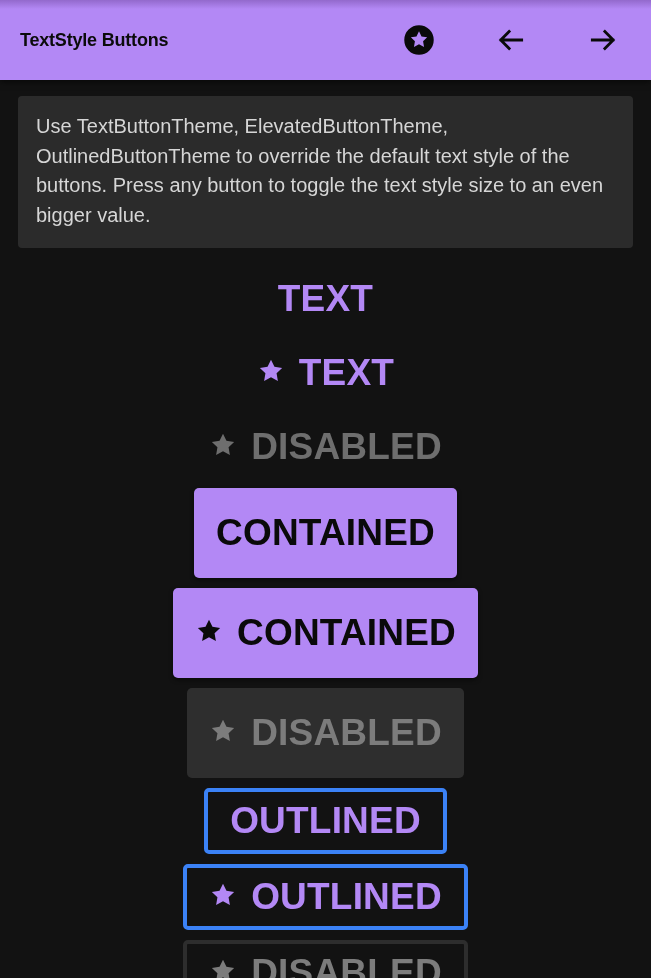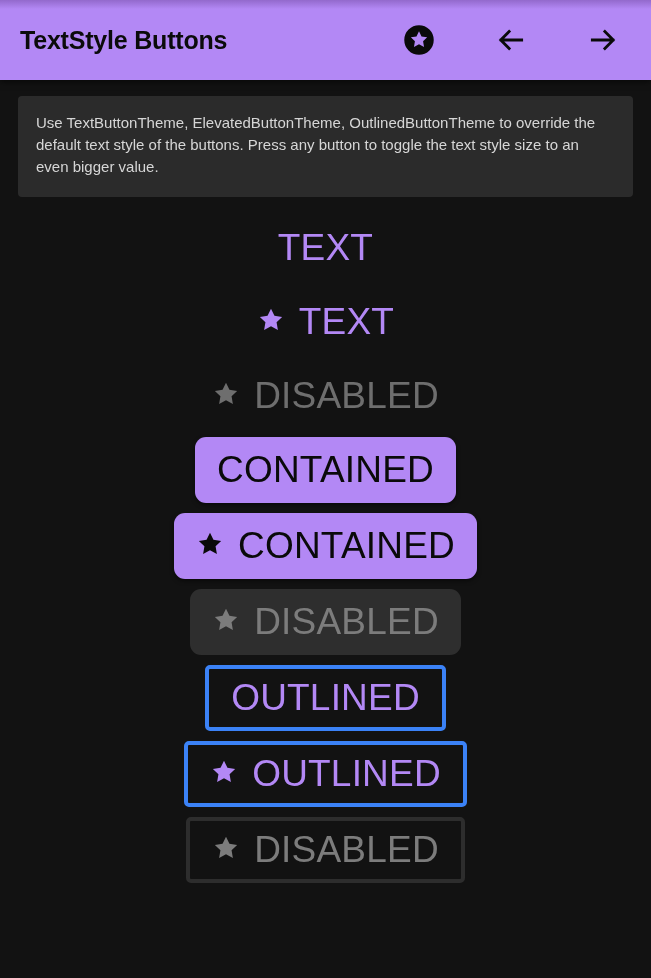--- a/index.html
+++ b/index.html
@@ -29,21 +29,21 @@
   }
   .appbar::before{
     content:"";
     position:absolute;
     left:0; right:0; top:0;
     height:9px;
     background: linear-gradient(to bottom, rgba(120,80,170,0.55), rgba(179,136,245,0));
     pointer-events:none;
   }
   .appbar-title {
-    font-size: 25px;
+    font-size: 18px;
     font-weight: bold;
     color: #0b0b0b;
     letter-spacing: -0.2px;
     white-space: nowrap;
   }
   .appbar-actions {
     margin-left: auto;
     display: flex;
     align-items: center;
     gap: 48px;
@@ -65,21 +65,21 @@
     box-sizing: border-box;
   }
   .info-panel {
     background: #2b2b2b;
     border-radius: 4px;
     padding: 16px 18px 18px 18px;
     box-sizing: border-box;
   }
   .info-text {
     color: #d6d6d6;
-    font-size: 15px;
+    font-size: 20px;
     line-height: 1.48;
     margin: 0;
   }
 
   
   .buttons {
     margin-top: 22px;
     display: flex;
     flex-direction: column;
     align-items: center;
@@ -96,40 +96,41 @@
     justify-content: flex-end;
     gap: 14px;
     box-sizing: border-box;
     border: none;
     background: transparent;
     font-family: "Liberation Sans", sans-serif;
     letter-spacing: 0.2px;
     white-space: nowrap;
     cursor: pointer;
     user-select: none;
+    font-weight: bold;
   }
   .btn .star { display: block; flex: 0 0 auto; }
 
   
   .btn-text {
     color: #b388f5;
     padding: 8px 16px;
     border-radius: 4px;
   }
   .btn-text.disabled {
     color: #6e6e6e;
     cursor: default;
   }
 
   
   .btn-contained {
     background: #b388f5;
     color: #0a0a0a;
-    padding: 12px 22px;
-    border-radius: 11px;
+    padding: 24px 22px;
+    border-radius: 5px;
     box-shadow: 0 2px 4px rgba(0,0,0,0.5);
   }
   .btn-contained.disabled {
     background: #2e2e2e;
     color: #7c7c7c;
     box-shadow: none;
     cursor: default;
   }
 
   

